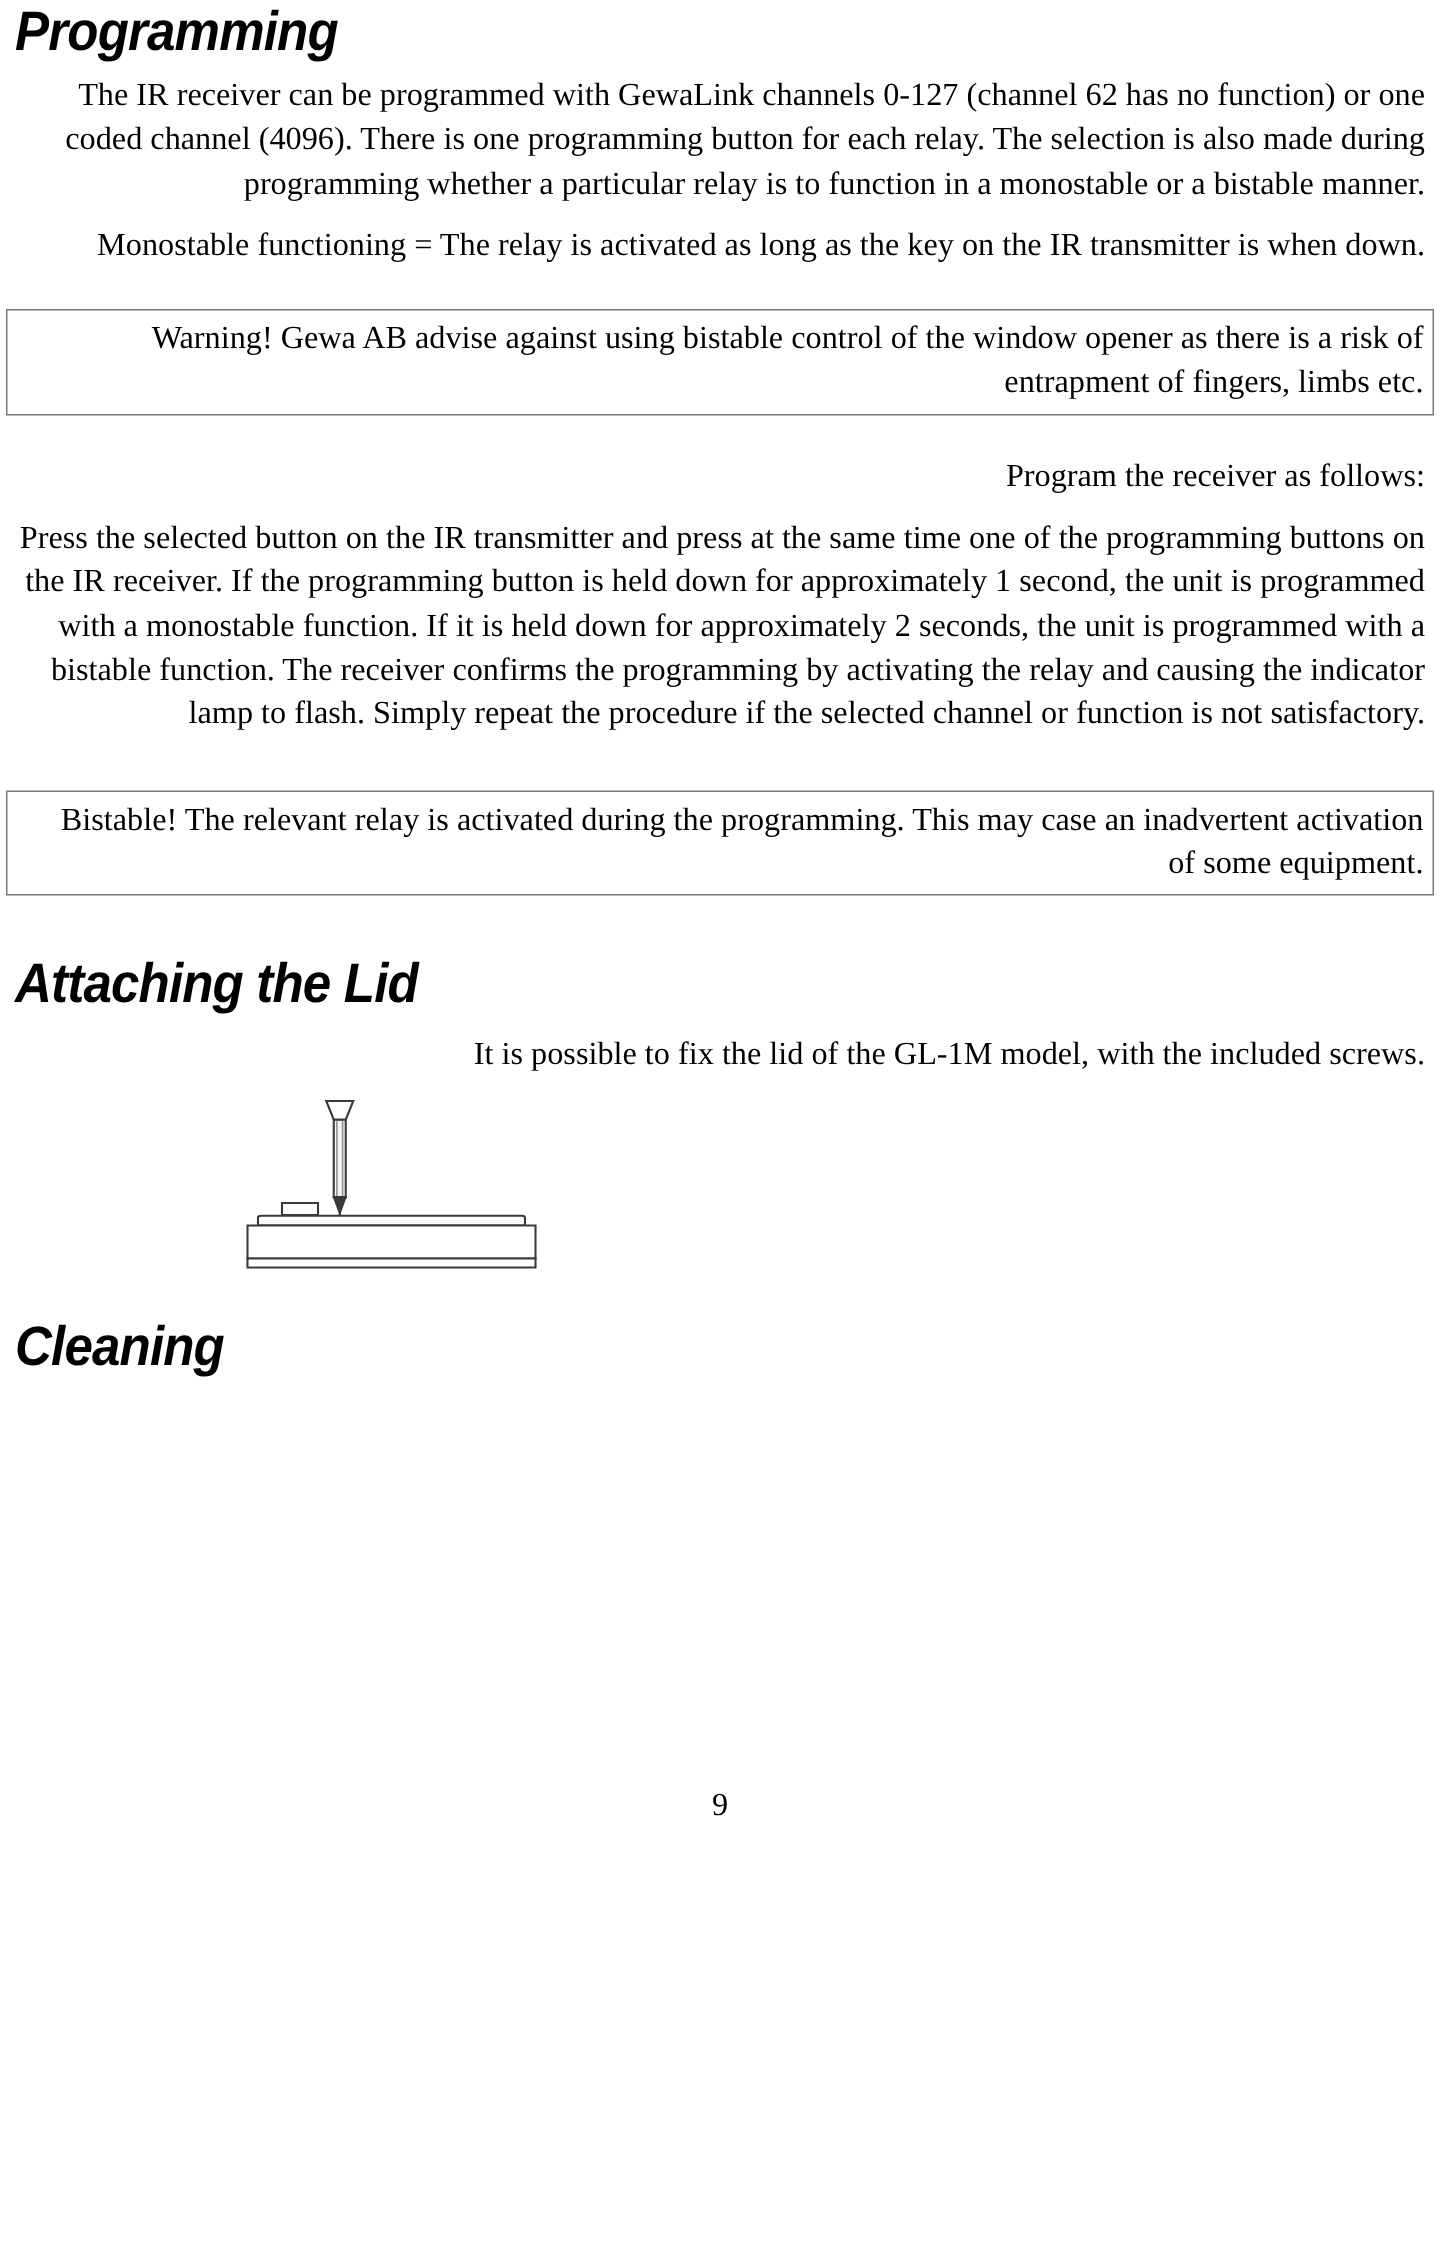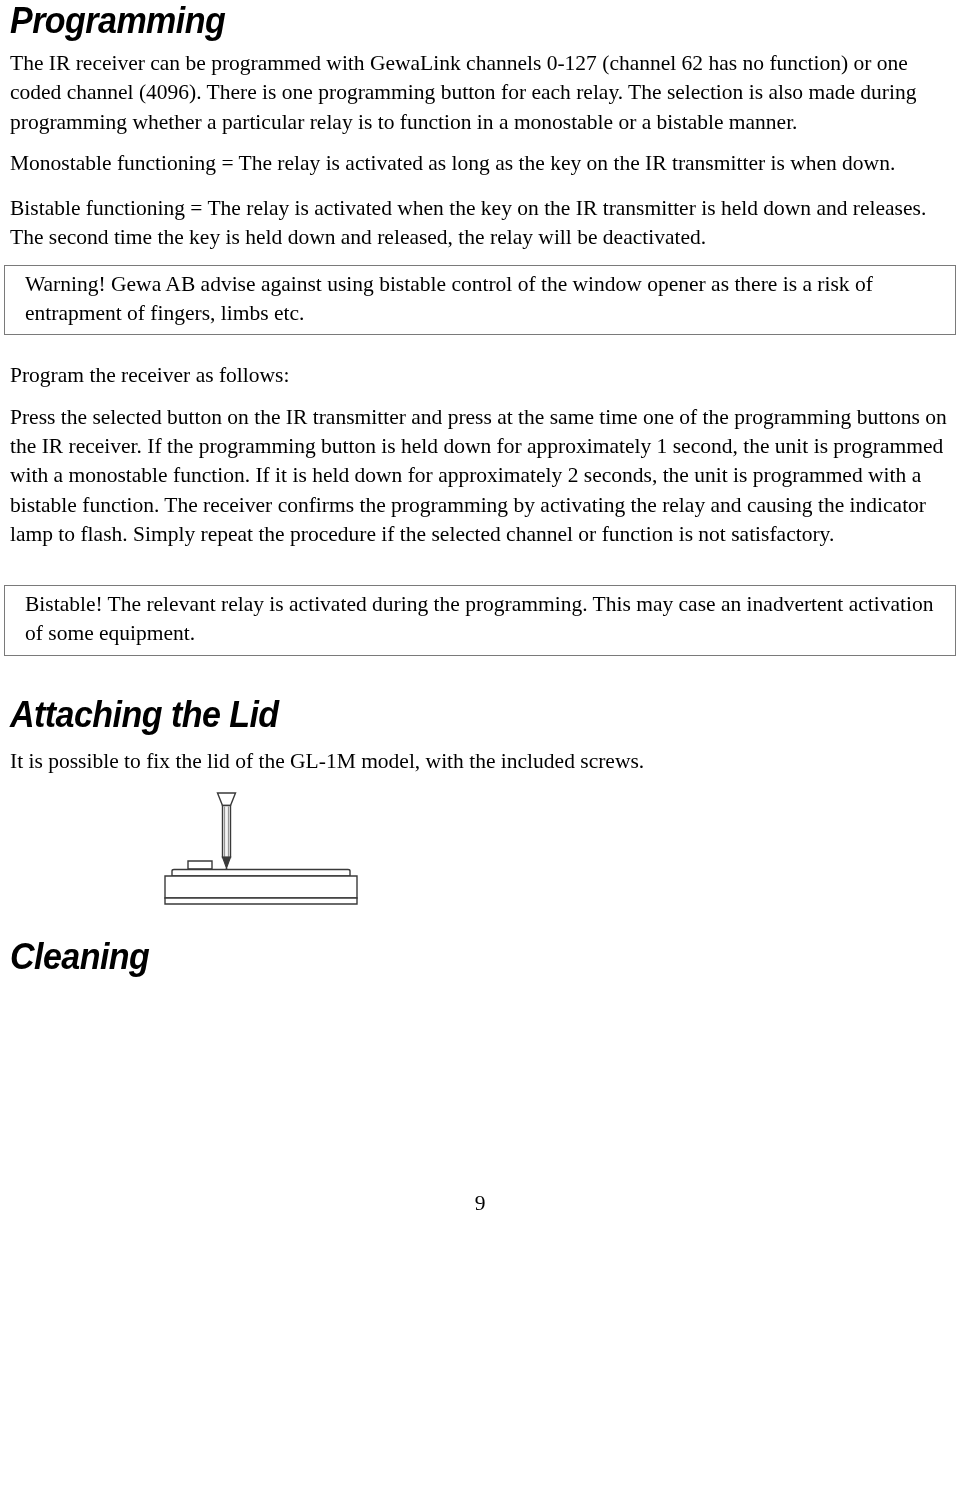--- a/index.html
+++ b/index.html
@@ -40,21 +40,21 @@
   #heading-programming { padding-top: 2px; }
   #heading-attaching   { padding-top: 0; }
   #heading-cleaning    { padding-top: 0; }
 
   
   p.body-text {
     font-size: 21.5px;
     line-height: 29.3px;
     margin: 0;
     padding: 0;
-    text-align: left;
+    text-align: right;
     color: #000;
     -webkit-font-smoothing: antialiased;
   }
   .gap-10 { height: 10px; }
   .gap-12 { height: 12px; }
   .gap-14 { height: 14px; }
   .gap-16 { height: 16px; }
   .gap-26 { height: 26px; }
   .gap-30 { height: 30px; }
   .gap-36 { height: 36px; }
@@ -104,21 +104,20 @@
   <div class="gap-10"></div>
 
   <p class="body-text">The IR receiver can be programmed with GewaLink channels 0-127 (channel 62 has no function) or one coded channel (4096). There is one programming button for each relay. The selection is also made during programming whether a particular relay is to function in a monostable or a bistable manner.</p>
 
   <div class="gap-12"></div>
 
   <p class="body-text">Monostable functioning = The relay is activated as long as the key on the IR transmitter is when down.</p>
 
   <div class="gap-16"></div>
 
-  <p class="body-text">Bistable functioning = The relay is activated when the key on the IR transmitter is held down and releases. The second time the key is held down and released, the relay will be deactivated.</p>
 
   <div class="gap-12"></div>
 
   <div class="warning-box">
     <p class="body-text">Warning! Gewa AB advise against using bistable control of the window opener as there is a risk of entrapment of fingers, limbs etc.</p>
   </div>
 
   <div class="gap-26"></div>
 
   <p class="body-text">Program the receiver as follows:</p>

